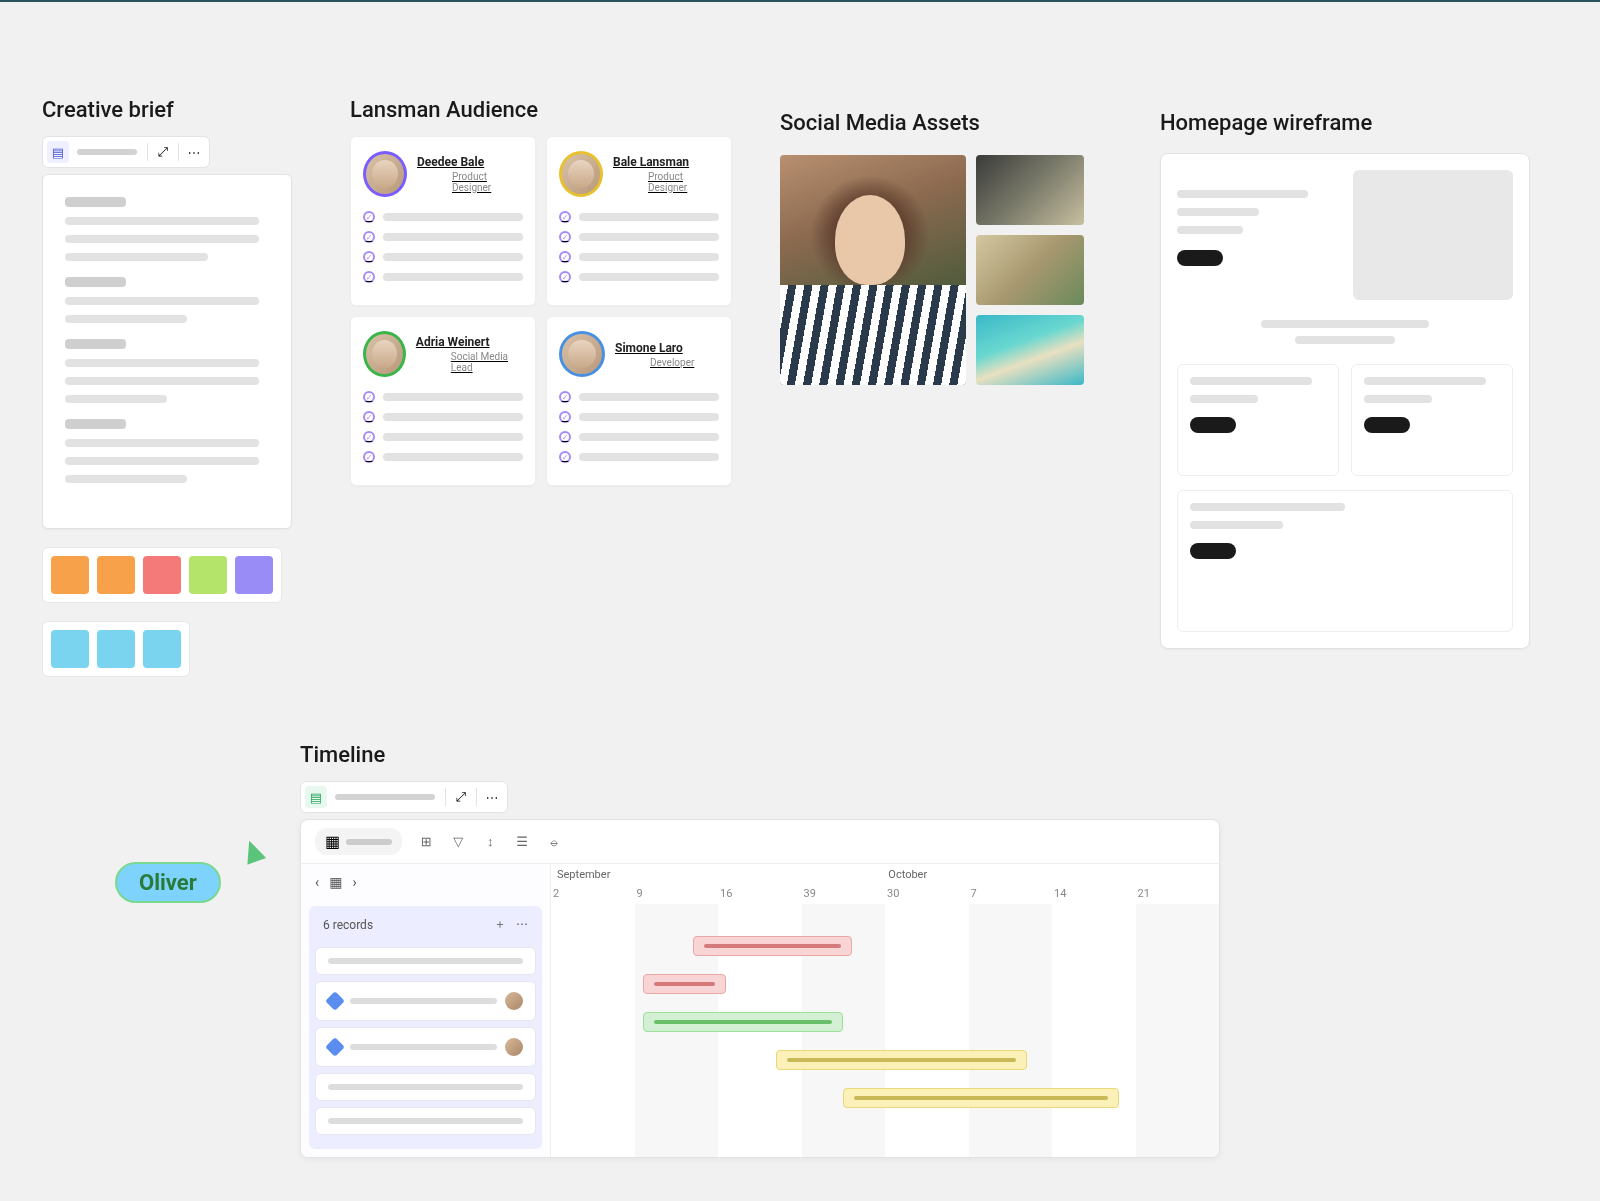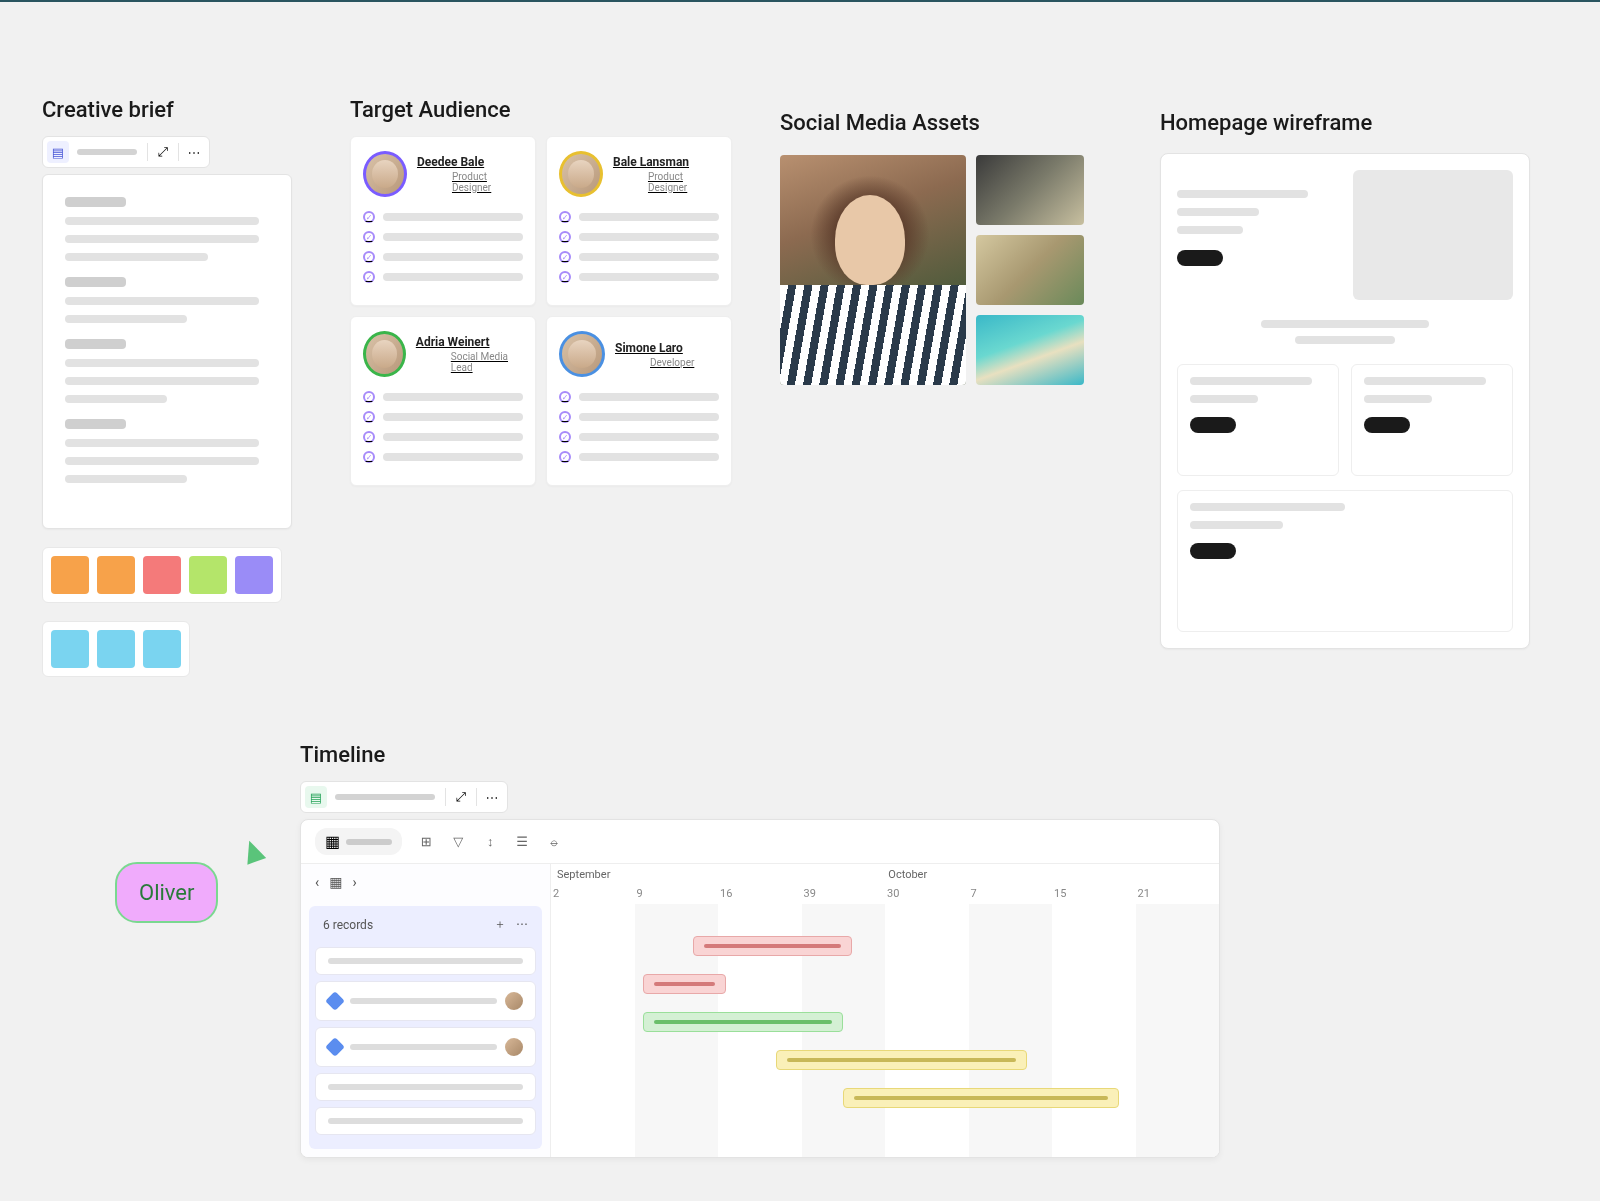--- a/index.html
+++ b/index.html
@@ -109,21 +109,21 @@
   .gantt { position:absolute; height:20px; border-radius:4px; border:1px solid; display:flex; align-items:center; padding:0 10px; }
   .gantt .gb { flex:1; height:4px; border-radius:2px; }
   .g-red { background:#f9d4d4; border-color:#e8a8a8; } .g-red .gb { background:#d47a7a; }
   .g-green { background:#d4f0d4; border-color:#9adf9a; } .g-green .gb { background:#6abf6a; }
   .g-yellow { background:#faf0b8; border-color:#e8d878; } .g-yellow .gb { background:#c8b858; }
 
   
   #oliver { position:absolute; left:115px; top:860px; }
   .cursor-arrow { width:0; height:0; position:absolute; left:128px; top:-22px; transform:rotate(-20deg);
     border-left:10px solid transparent; border-right:10px solid transparent; border-bottom:22px solid #5ac47a; }
-  .cursor-tag { background:#f0abfc; color:#2a7a3a; border:2px solid #7ad890; padding:16px 22px; border-radius:22px; font-size:22px; font-weight:400; }
+  .cursor-tag { background:#7dd3fc; color:#2a7a3a; border:2px solid #7ad890; padding:6px 22px; border-radius:22px; font-size:22px; font-weight:700; }
 </style>
 </head>
 <body>
 
 <div id="creative-brief" class="section">
   <div class="section-title">Creative brief</div>
   <div class="widget-toolbar">
     <div class="wicon doc">▤</div>
     <div class="tbar"></div>
     <div class="sep"></div>
@@ -156,21 +156,21 @@
       <div class="sticky" style="background: rgb(154, 140, 247);"></div>
     </div>
   <div class="sticky-group" id="sticky-row-2">
       <div class="sticky" style="background: rgb(122, 212, 240);"></div>
       <div class="sticky" style="background: rgb(122, 212, 240);"></div>
       <div class="sticky" style="background: rgb(122, 212, 240);"></div>
     </div>
 </div>
 
 <div id="target-audience" class="section">
-  <div class="section-title">Target Audience</div>
+  <div class="section-title">Lansman Audience</div>
   <div class="persona-grid" id="persona-grid">
       <div class="persona-card">
     <div class="persona-head">
       <div class="avatar" style="border-color:#7a5cff"></div>
       <div>
         <div class="persona-name">Deedee Bale</div>
         <div class="persona-role">Product Designer</div>
       </div>
     </div>
 
@@ -387,21 +387,21 @@
         <div class="tl-header">
           <div class="tl-month" style="left:6px">September</div>
           <div class="tl-month" style="left:50.5%">October</div>
           <div class="tl-days" id="tl-days">
               <div class="tl-day">2</div>
               <div class="tl-day">9</div>
               <div class="tl-day">16</div>
               <div class="tl-day">39</div>
               <div class="tl-day">30</div>
               <div class="tl-day">7</div>
-              <div class="tl-day">15</div>
+              <div class="tl-day">14</div>
               <div class="tl-day">21</div>
             </div>
         </div>
         <div class="tl-grid" id="tl-grid" style="height: 232px;">
           <div class="today-line" style="left:17%"></div>
           <div class="today-dot" style="left:calc(17% - 3px)"></div>
           <div class="today-label" style="left:calc(17% + 8px)">Today</div>
         <div class="tl-col" style="left: 0%;"></div>
             <div class="tl-col shade" style="left: 12.5%;"></div>
             <div class="tl-col" style="left: 25%;"></div>

